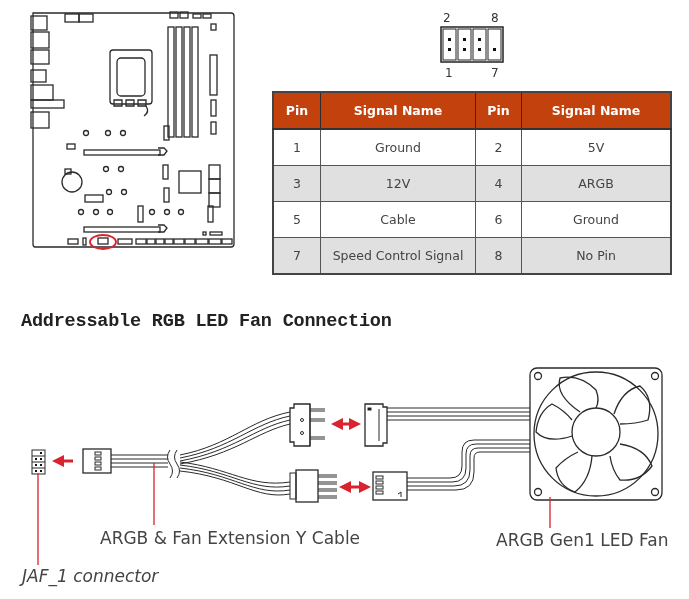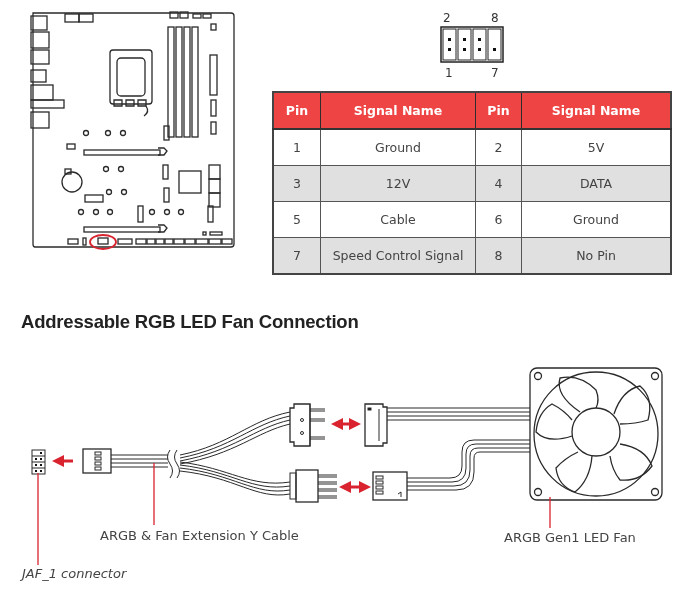--- a/index.html
+++ b/index.html
@@ -2,30 +2,30 @@
 <html><head>
 <meta charset="utf-8">
 <style>
   html, body { margin:0; padding:0; background:#ffffff; }
   body { width:689px; height:599px; position:relative; overflow:hidden; font-family:"DejaVu Sans", sans-serif; color:#3a3a3a; }
   .abs { position:absolute; }
   #board { left:28px; top:10px; width:210px; height:240px; }
   #pin-diagram { left:430px; top:8px; width:100px; height:75px; }
   .pin-num { position:absolute; font-size:12px; color:#333; font-family:"DejaVu Sans", sans-serif; }
   table.pins { position:absolute; left:272px; top:91px; width:400px; border-collapse:collapse; font-size:12.5px; border:2px solid #444; }
-  table.pins th { background:#ef4444; color:#ffffff; font-weight:bold; height:33px; border-right:1px solid #2d2d2d; border-bottom:2px solid #333; font-size:12.5px;margin-top:28px; }
+  table.pins th { background:#c2410c; color:#ffffff; font-weight:bold; height:33px; border-right:1px solid #2d2d2d; border-bottom:2px solid #333; font-size:12.5px;margin-top:28px; }
   table.pins td { height:33px; text-align:center; color:#444; border-right:1px solid #555; border-bottom:1px solid #555; }
   table.pins tr.alt td { background:#e0e0e0; }
   table.pins tr.plain td { background:#ffffff; }
   table.pins .c-pin { width:44px; }
   table.pins .c-sig { width:152px; }
   table.pins .c-pin2 { width:43px; }
-  #section-title { left:21px; top:311px; font-size:18.5px; font-weight:bold; color:#222; font-family:Liberation Sans, sans-serif; letter-spacing:-0.2px; }
+  #section-title { left:21px; top:311px; font-size:18.5px; font-weight:bold; color:#222; font-family:Liberation Mono, monospace; letter-spacing:-0.2px; }
   #diagram { left:0; top:350px; width:689px; height:249px; }
-  .lbl { position:absolute; font-size:13px; color:#444; white-space:nowrap;text-align:center; }
+  .lbl { position:absolute; font-size:17px; color:#444; white-space:nowrap;text-align:center; }
 </style>
 </head>
 <body>
 
 <svg id="board" class="abs" viewBox="0 0 210 240">
   <g fill="none" stroke="#2a2a2a" stroke-width="1.3">
     <path d="M5 3 H203 Q206 3 206 6 V234 Q206 237 203 237 H7 Q5 237 5 234 Z"></path>
 
     <rect x="37" y="4" width="14" height="8"></rect>
       <rect x="51" y="4" width="14" height="8"></rect>
@@ -147,21 +147,21 @@
     <tr class="plain">
       <td>1</td>
       <td>Ground</td>
       <td>2</td>
       <td>5V</td>
     </tr>
     <tr class="alt">
       <td>3</td>
       <td>12V</td>
       <td>4</td>
-      <td>DATA</td>
+      <td>ARGB</td>
     </tr>
     <tr class="plain">
       <td>5</td>
       <td>Cable</td>
       <td>6</td>
       <td>Ground</td>
     </tr>
     <tr class="alt">
       <td>7</td>
       <td>Speed Control Signal</td>
@@ -309,13 +309,13 @@
 
   <g stroke="#d9232e" stroke-width="1.3">
     <line x1="38" y1="473" x2="38" y2="565"></line>
     <line x1="154" y1="463" x2="154" y2="525"></line>
     <line x1="550" y1="497" x2="550" y2="528"></line>
   </g>
 </svg>
 
 <div class="lbl" style="left:22px;top:566px;font-style:italic;">JAF_1 connector</div>
 <div class="lbl" style="left:100px;top:528px;">ARGB &amp; Fan Extension Y Cable</div>
-<div class="lbl" style="left:496px;top:530px;margin-left:8px;">ARGB Gen1 LED Fan</div>
+<div class="lbl" style="left:496px;top:530px;">ARGB Gen1 LED Fan</div>
 
 </body></html>

